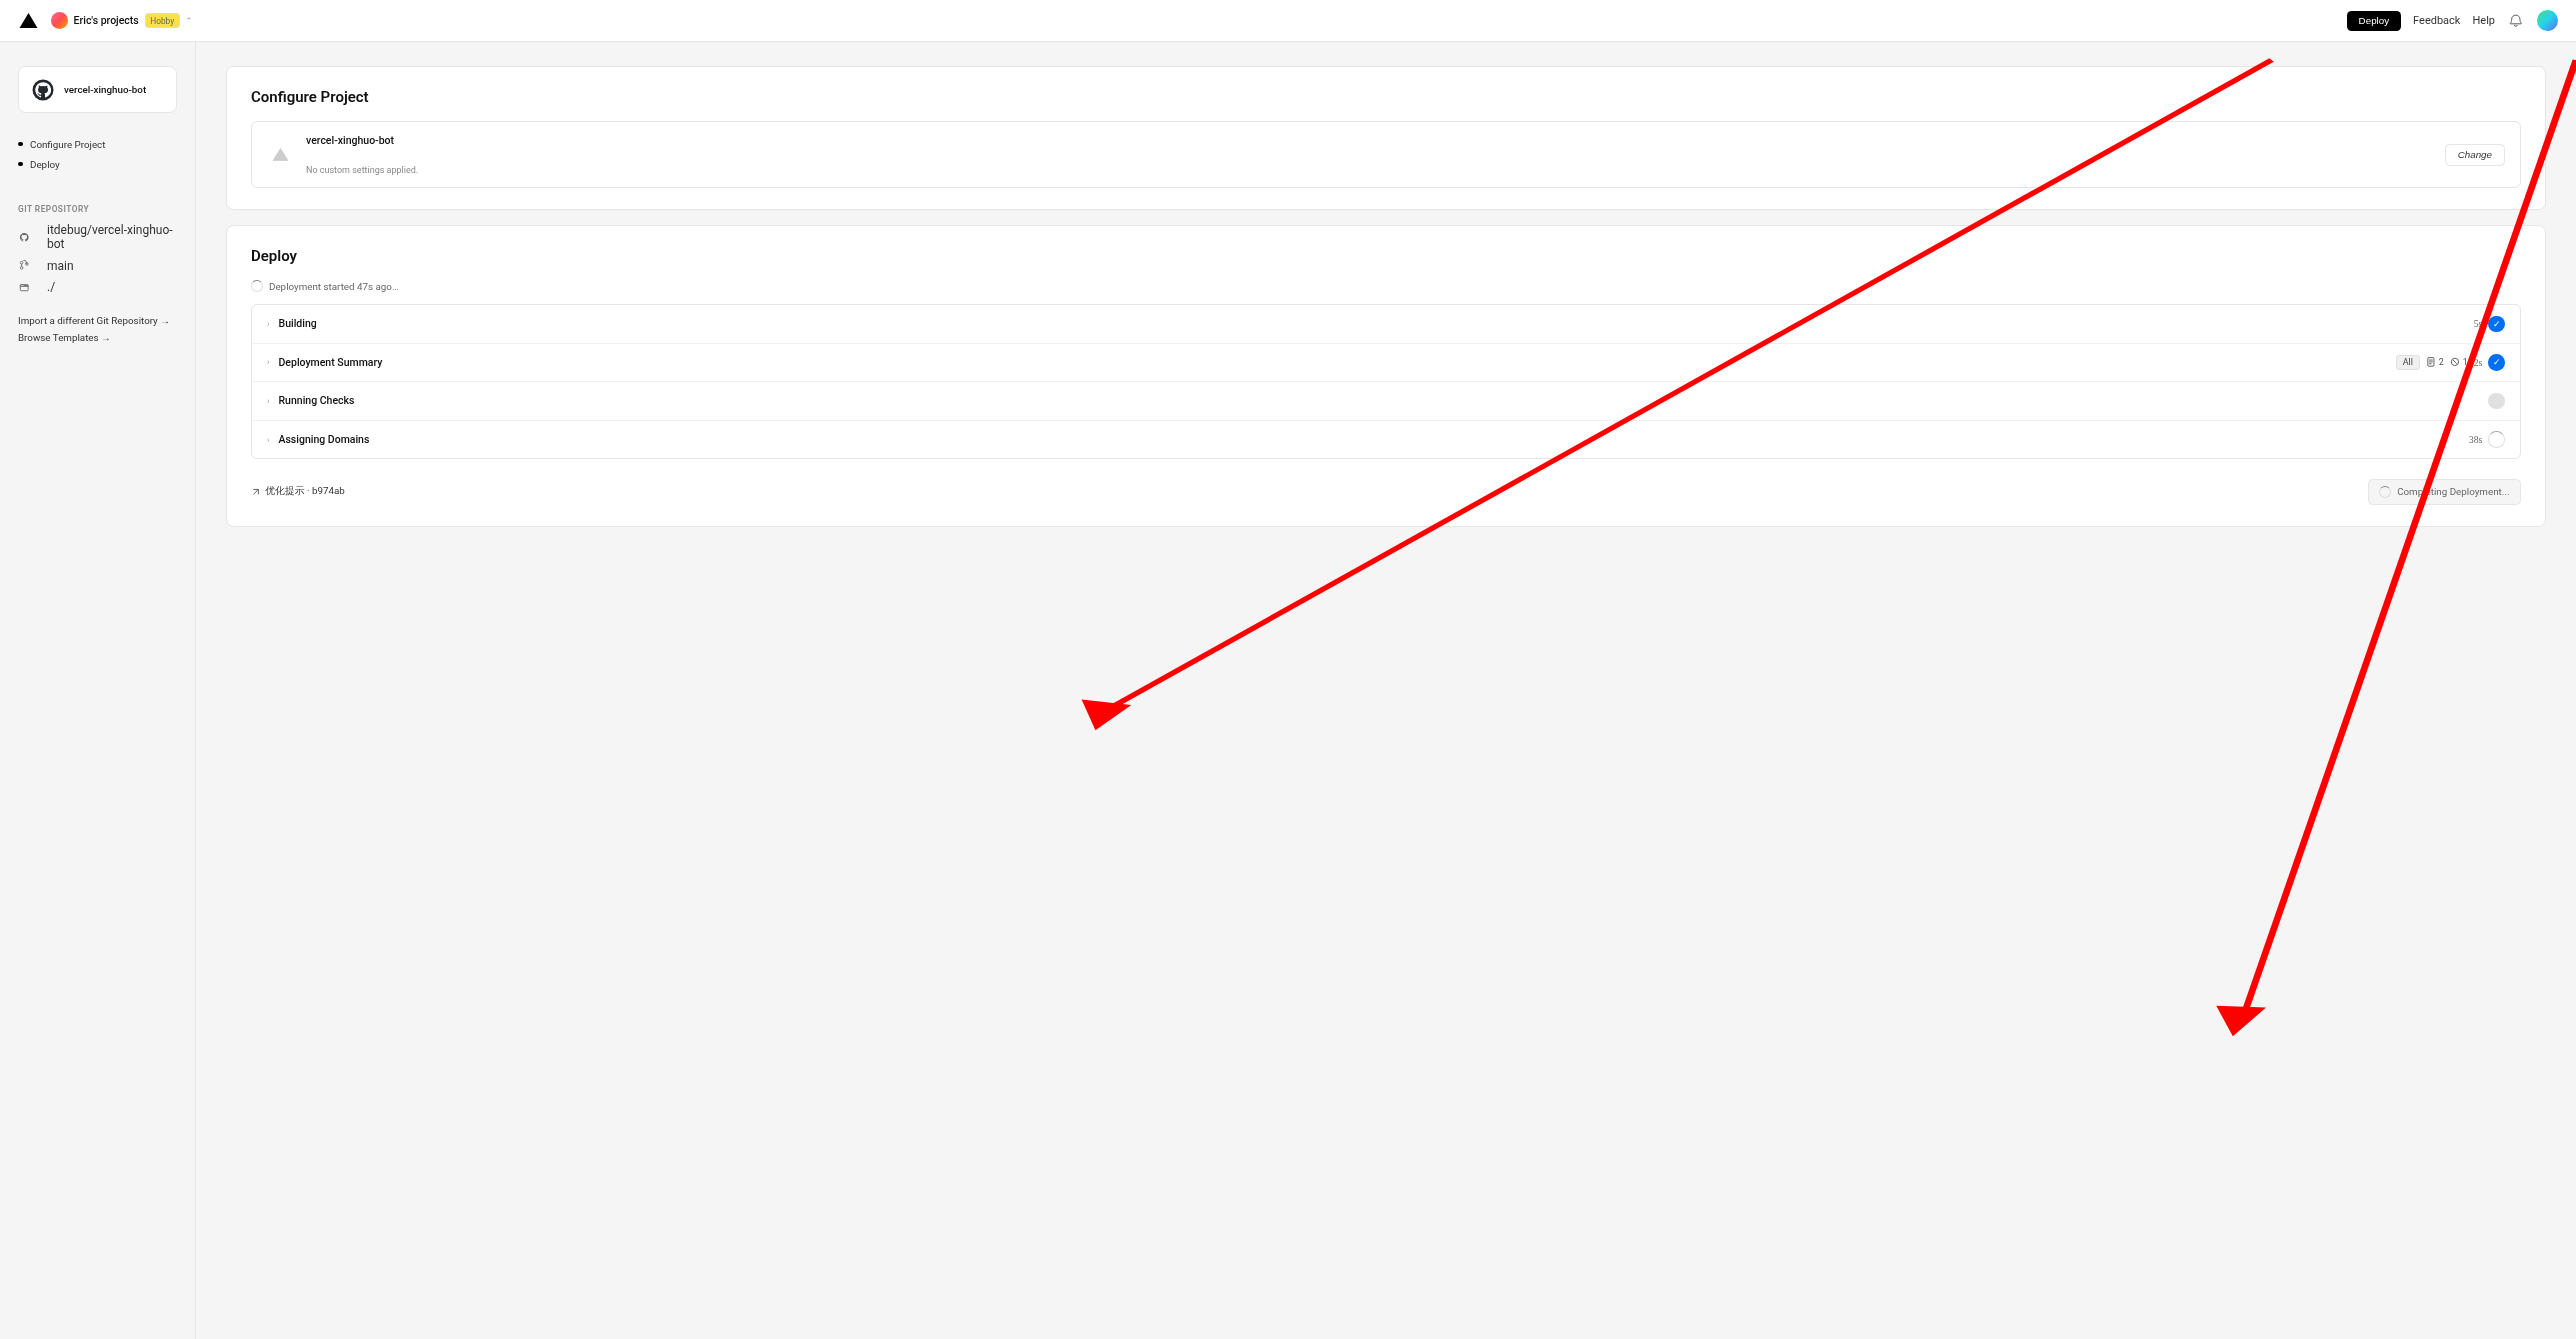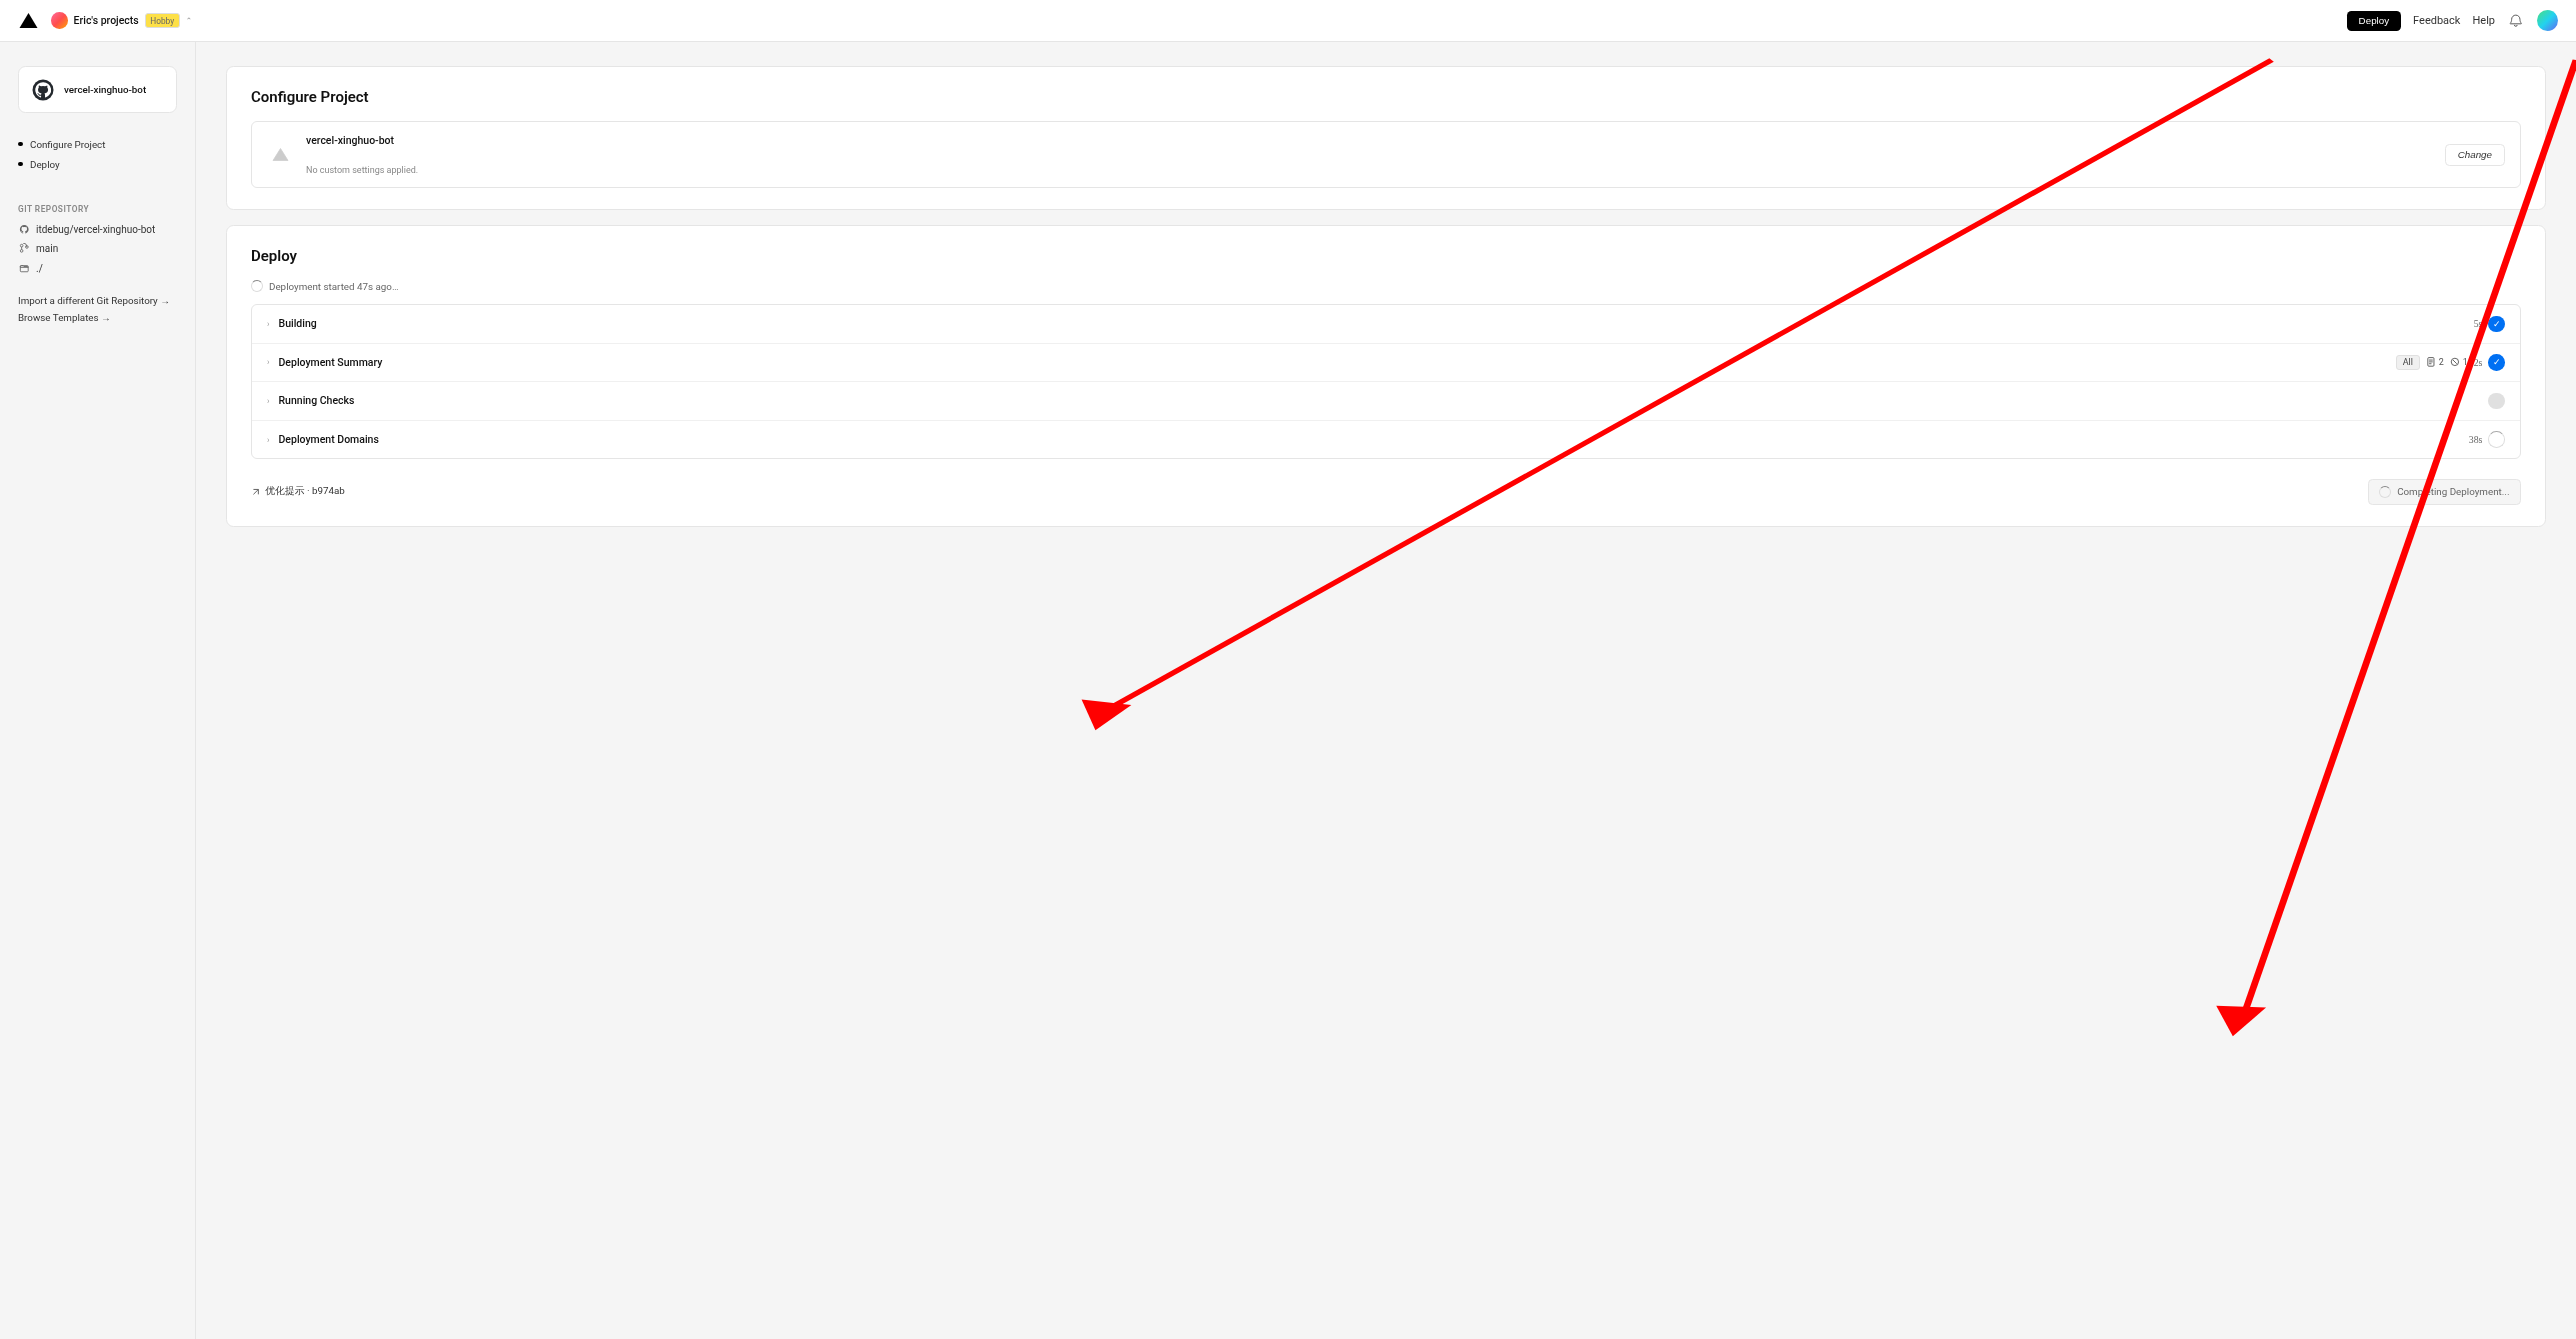--- a/index.html
+++ b/index.html
@@ -159,22 +159,22 @@
     }
     .sidebar-meta {
       display: flex;
       flex-direction: column;
       gap: 7.5px;
       margin-bottom: 21px;
     }
     .sidebar-meta-item {
       display: flex;
       align-items: center;
-      gap: 6px;
-      font-size: 10px;
+      gap: 17px;
+      font-size: 12px;
       color: #333;
     }
     .meta-icon {
       width: 12px;
       height: 12px;
       display: flex;
       align-items: center;
       justify-content: center;
       color: #666;
       flex-shrink: 0;
@@ -561,21 +561,21 @@
         <div class="deploy-step">
           <span class="step-chevron">›</span>
           <span class="step-name">Running Checks</span>
           <div class="step-meta">
             <div class="check-pending"></div>
           </div>
         </div>
 
         <div class="deploy-step">
           <span class="step-chevron">›</span>
-          <span class="step-name">Deployment Domains</span>
+          <span class="step-name">Assigning Domains</span>
           <div class="step-meta">
             <span class="step-time">38s</span>
             <div class="check-spinning"></div>
           </div>
         </div>
 
       </div>
 
       <div class="deploy-footer">
         <div class="deploy-footer-link">

